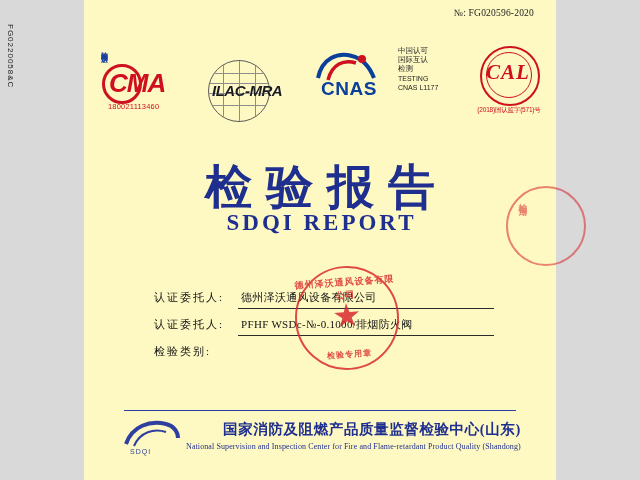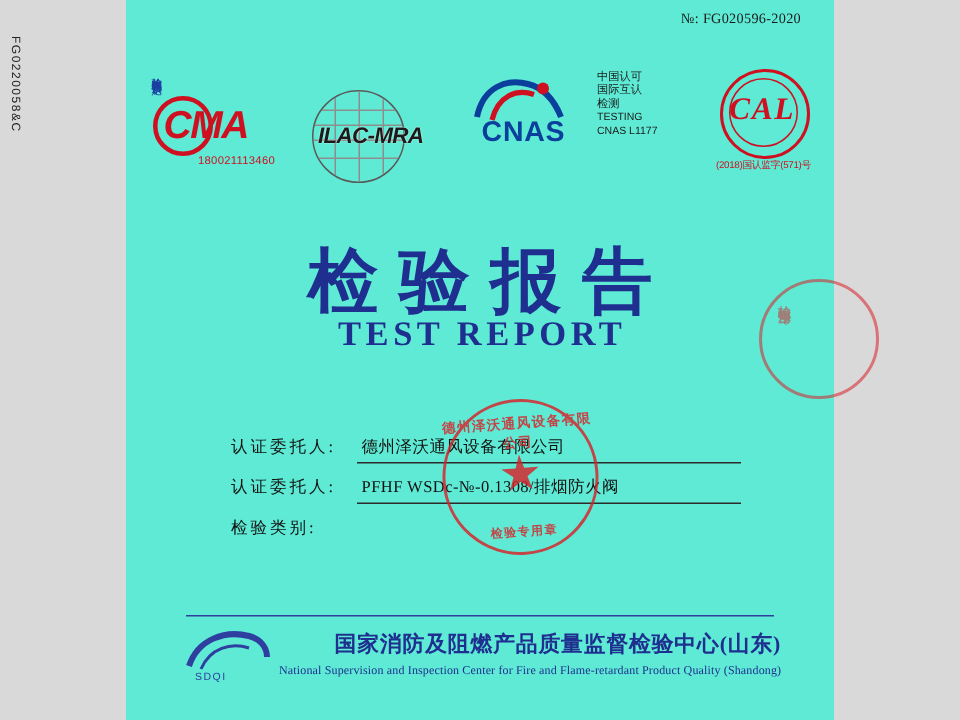--- a/index.html
+++ b/index.html
@@ -25,21 +25,21 @@
   }
   .side-band.left { left: 0; }
   .side-band.right { right: 0; }
 
   .sheet {
     position: absolute;
     left: 84px;
     top: 0;
     width: 472px;
     height: 480px;
-    background: #5eead4;
+    background: #fef9c3;
   }
 
   
   .report-no {
     position: absolute;
     right: 22px;
     top: 8px;
     font-size: 9.5px;
     color: #1b1b1b;
     letter-spacing: .2px;
@@ -89,21 +89,20 @@
     border-radius: 50%;
   }
   .cma-code {
     position: absolute;
     left: 10px;
     top: 58px;
     font-family: "Liberation Sans", sans-serif;
     font-size: 7.5px;
     color: #cf1020;
     letter-spacing: .2px;
-    margin-left: 24px;
   }
 
   
   .mark-ilac { left: 110px; top: 24px; width: 88px; height: 62px; }
   .ilac-globe {
     position: absolute;
     left: 0; top: 0;
     width: 60px; height: 60px;
     border-radius: 50%;
     border: 1px solid #5a5a5a;
@@ -454,34 +453,34 @@
           <div>检测</div>
         </div>
         <div class="cnas-en">
           <div>TESTING</div>
           <div>CNAS L1177</div>
         </div>
       </div>
     </div>
 
     <div class="title-cn">检验报告</div>
-    <div class="title-en">TEST REPORT</div>
+    <div class="title-en">SDQI REPORT</div>
 
     <div class="stamp-edge">
       <span>检验报告专用</span>
     </div>
 
     <div class="fields">
       <div class="field-row">
         <div class="field-label">认证委托人:</div>
         <div class="field-value">德州泽沃通风设备有限公司</div>
       </div>
       <div class="field-row">
         <div class="field-label">认证委托人:</div>
-        <div class="field-value">PFHF WSDc-№-0.1308/排烟防火阀</div>
+        <div class="field-value">PFHF WSDc-№-0.1000/排烟防火阀</div>
       </div>
       <div class="field-row">
         <div class="field-label">检验类别:</div>
       </div>
     </div>
 
     <div class="stamp">
       <div class="arc-top">德州泽沃通风设备有限公司</div>
       <div class="star"></div>
       <div class="arc-bottom">检验专用章</div>

